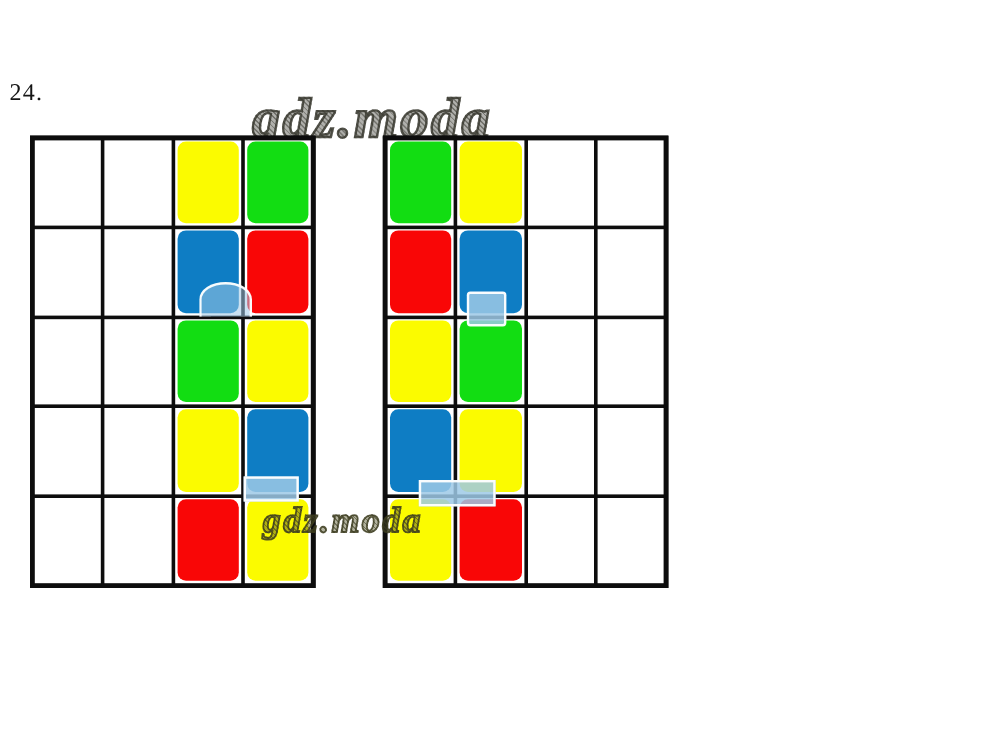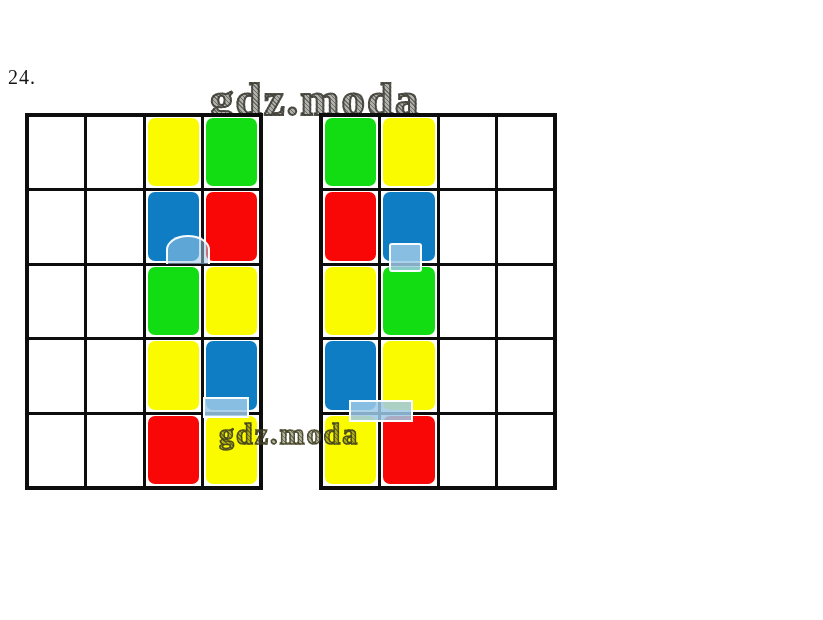--- a/index.html
+++ b/index.html
@@ -49,20 +49,21 @@
     font-weight: 700;
     color: rgba(70, 70, 60, 0.42);
     -webkit-text-stroke: 2px rgba(55, 55, 46, 0.85);
     background-image: repeating-linear-gradient(45deg, rgba(45,45,38,0.55) 0 1px, rgba(0,0,0,0) 1px 3px);
     -webkit-background-clip: text;
     background-clip: text;
     letter-spacing: 2px;
     line-height: 1;
     white-space: nowrap;
     pointer-events: none;
+    font-style: italic;
   }
   .watermark.top {
     left: 210px;
     top: 76px;
     font-size: 47px;
   }
   .watermark.bottom {
     left: 219px;
     top: 419px;
     font-size: 30px;

